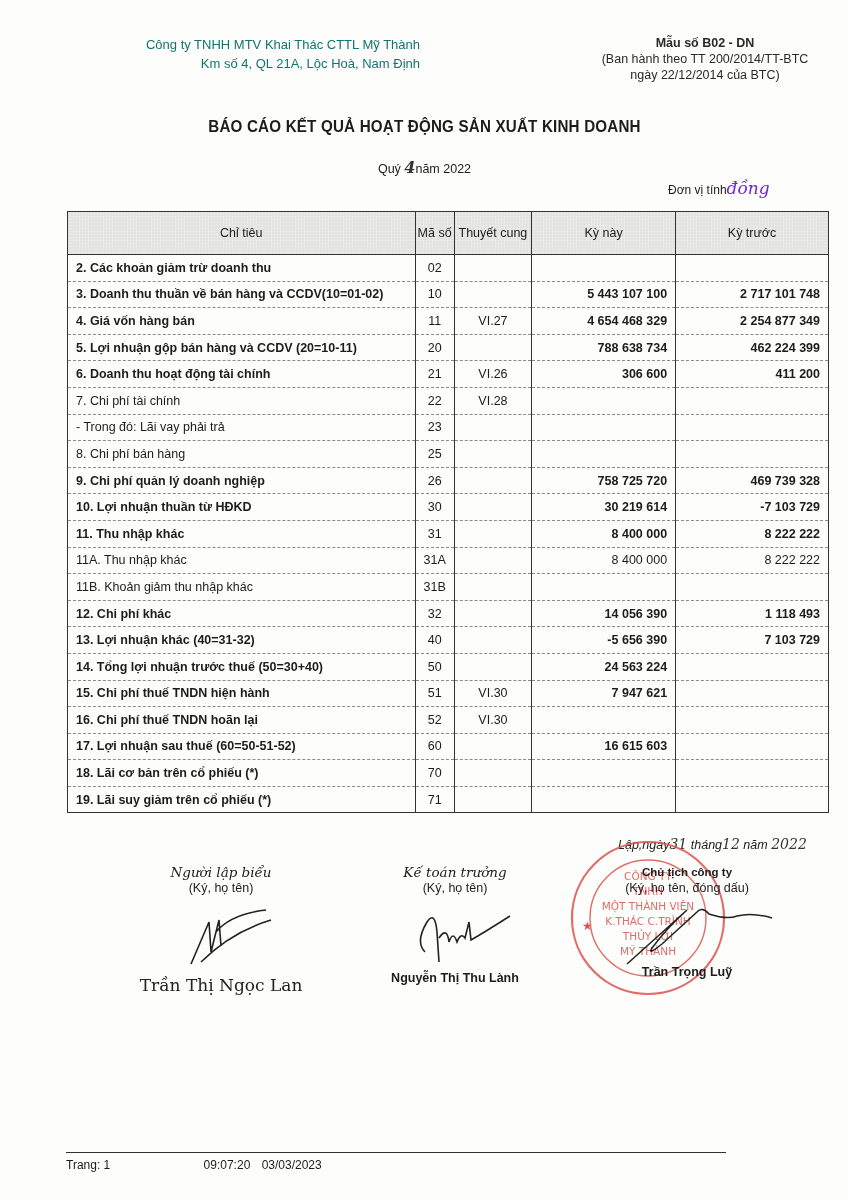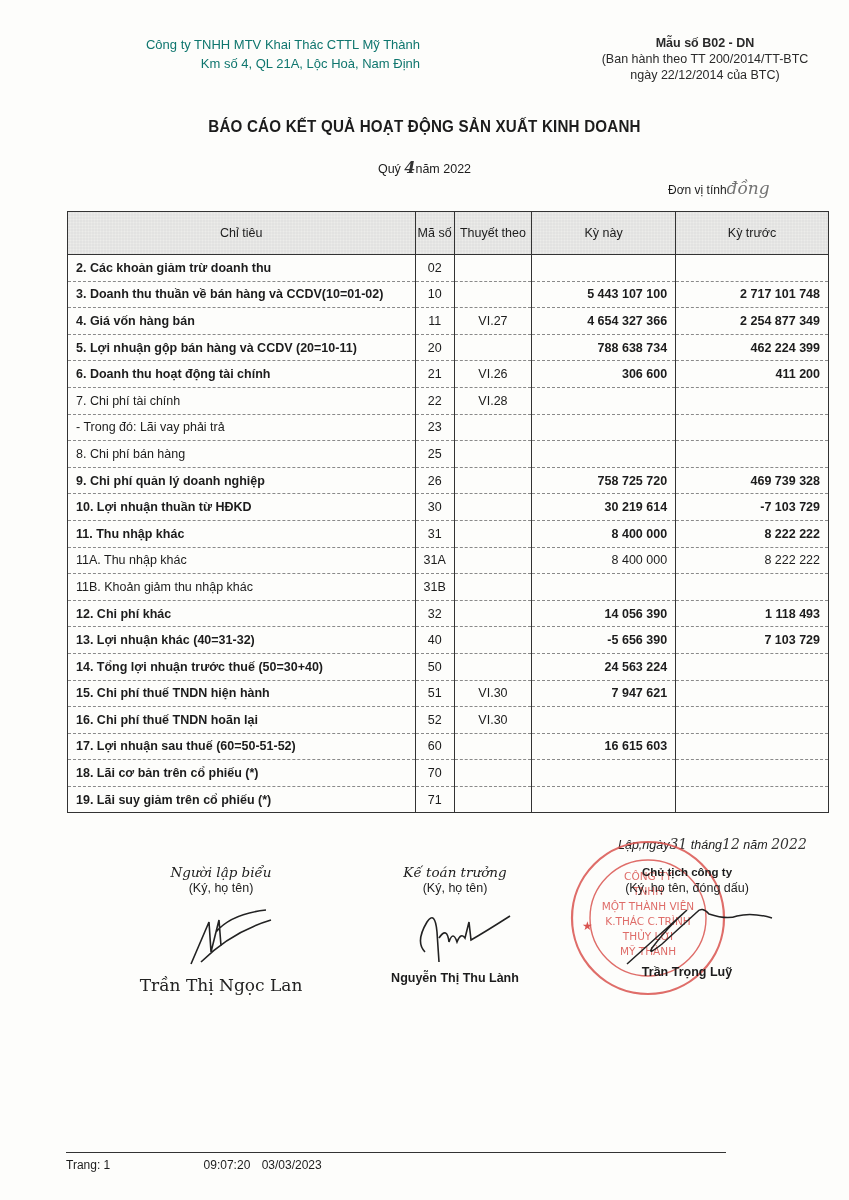--- a/index.html
+++ b/index.html
@@ -9,21 +9,21 @@
     font-family: "Liberation Sans", sans-serif; color: #1c1c1c;
   }
   .abs { position: absolute; }
   .company { left: 60px; top: 35px; width: 360px; text-align: right; font-size: 13px; line-height: 19px; color: #0f766e; }
   .form { left: 590px; top: 35px; width: 230px; text-align: center; font-size: 12.5px; line-height: 16px; color: #2a2a2a; }
   .form .code { font-weight: bold; }
   .title { left: 0; width: 849px; top: 117px; text-align: center; font-size: 16.5px; font-weight: bold; letter-spacing: 0.2px; transform: scaleX(0.92); }
   .period { left: 0; width: 849px; top: 158px; text-align: center; font-size: 12.5px; }
   .period .hand { font-family: "DejaVu Serif", serif; font-style: italic; font-size: 16px; font-weight: bold; color: #333; }
   .unit { left: 668px; top: 178px; font-size: 12px; }
-  .unit .hand { font-family: "DejaVu Serif", serif; font-style: italic; font-size: 17px; color: #737373; }
+  .unit .hand { font-family: "DejaVu Serif", serif; font-style: italic; font-size: 17px; color: #6d28d9; }
 
   table.report {
     position: absolute; left: 67px; top: 211px; width: 762px;
     border-collapse: collapse; font-size: 12.5px;
     border: 1.5px solid #333;
   }
   table.report th {
     height: 40px; font-weight: normal; font-size: 12.5px;
     background: #ececea;
     background-image: repeating-linear-gradient(90deg, rgba(0,0,0,0.04) 0 1px, transparent 1px 3px),
@@ -83,21 +83,21 @@
       <col class="w1">
       <col class="w2">
       <col class="w3">
       <col class="w4">
       <col class="w5">
     </colgroup>
   <thead>
     <tr>
       <th>Chỉ tiêu</th>
       <th>Mã số</th>
-      <th>Thuyết theo</th>
+      <th>Thuyết cung</th>
       <th>Kỳ này</th>
       <th>Kỳ trước</th>
     </tr>
   </thead>
   <tbody id="rows">
       <tr class="bold">
         <td class="c-name">2. Các khoản giảm trừ doanh thu</td>
         <td class="c-code">02</td>
         <td class="c-note"></td>
         <td class="c-num"></td>
@@ -107,21 +107,21 @@
         <td class="c-name">3. Doanh thu thuần về bán hàng và CCDV(10=01-02)</td>
         <td class="c-code">10</td>
         <td class="c-note"></td>
         <td class="c-num">5 443 107 100</td>
         <td class="c-num">2 717 101 748</td>
       </tr>
       <tr class="bold">
         <td class="c-name">4. Giá vốn hàng bán</td>
         <td class="c-code">11</td>
         <td class="c-note">VI.27</td>
-        <td class="c-num">4 654 327 366</td>
+        <td class="c-num">4 654 468 329</td>
         <td class="c-num">2 254 877 349</td>
       </tr>
       <tr class="bold">
         <td class="c-name">5. Lợi nhuận gộp bán hàng và CCDV (20=10-11)</td>
         <td class="c-code">20</td>
         <td class="c-note"></td>
         <td class="c-num">788 638 734</td>
         <td class="c-num">462 224 399</td>
       </tr>
       <tr class="bold">

